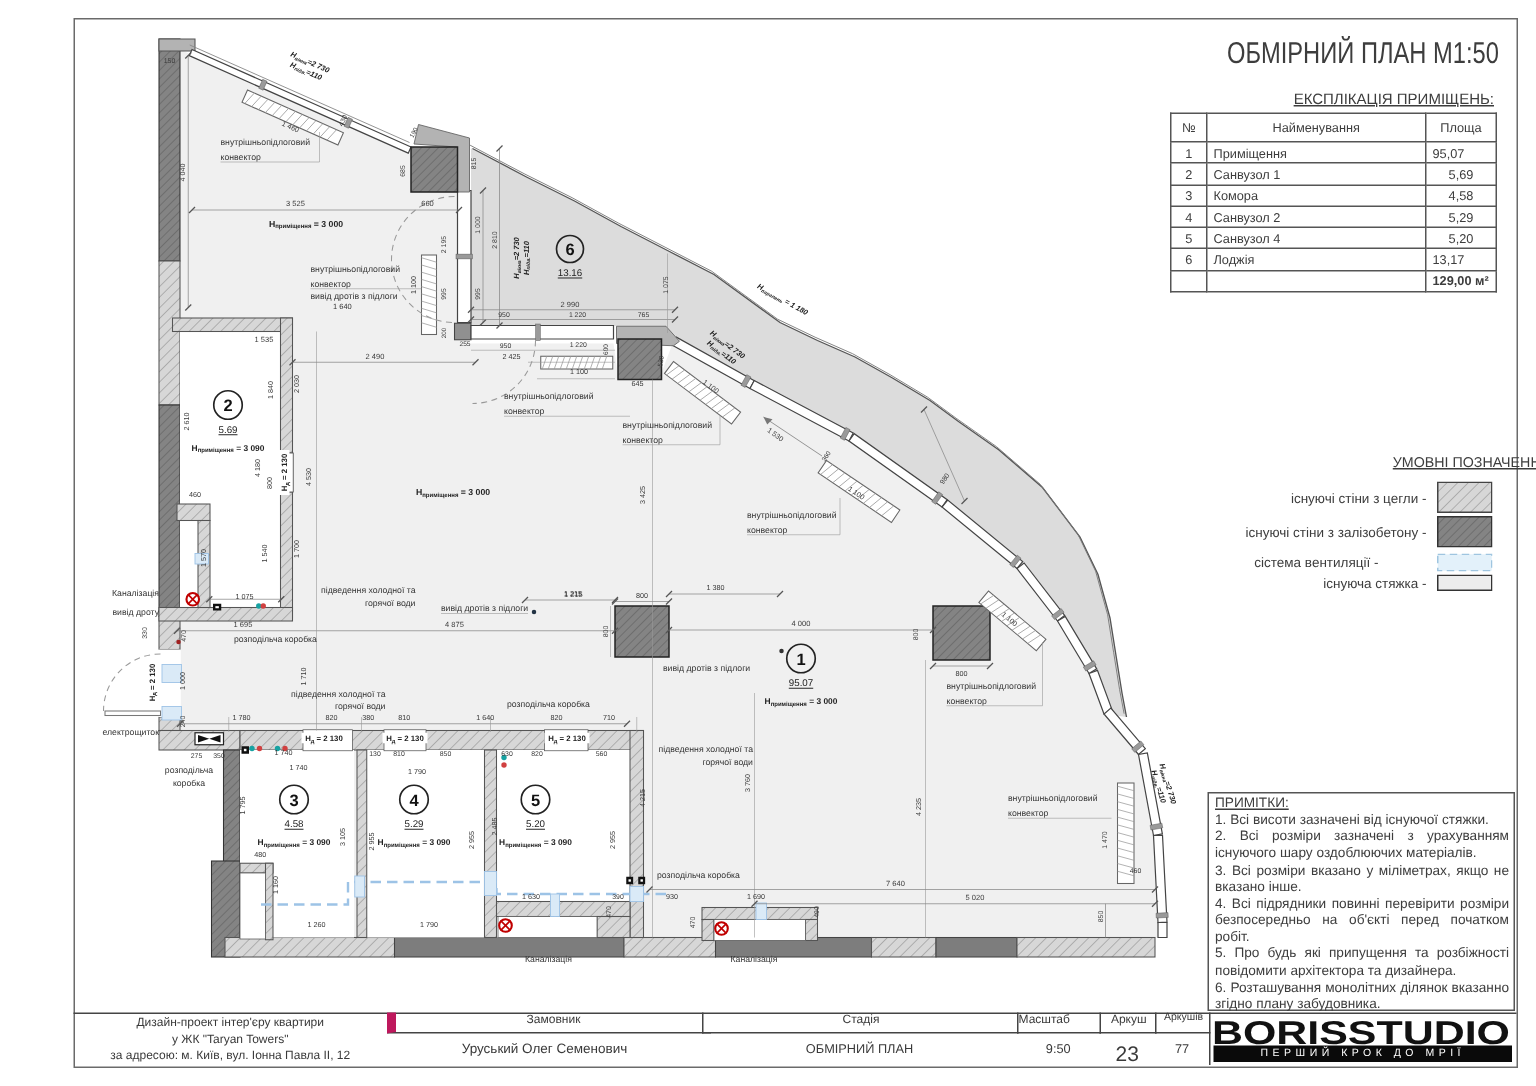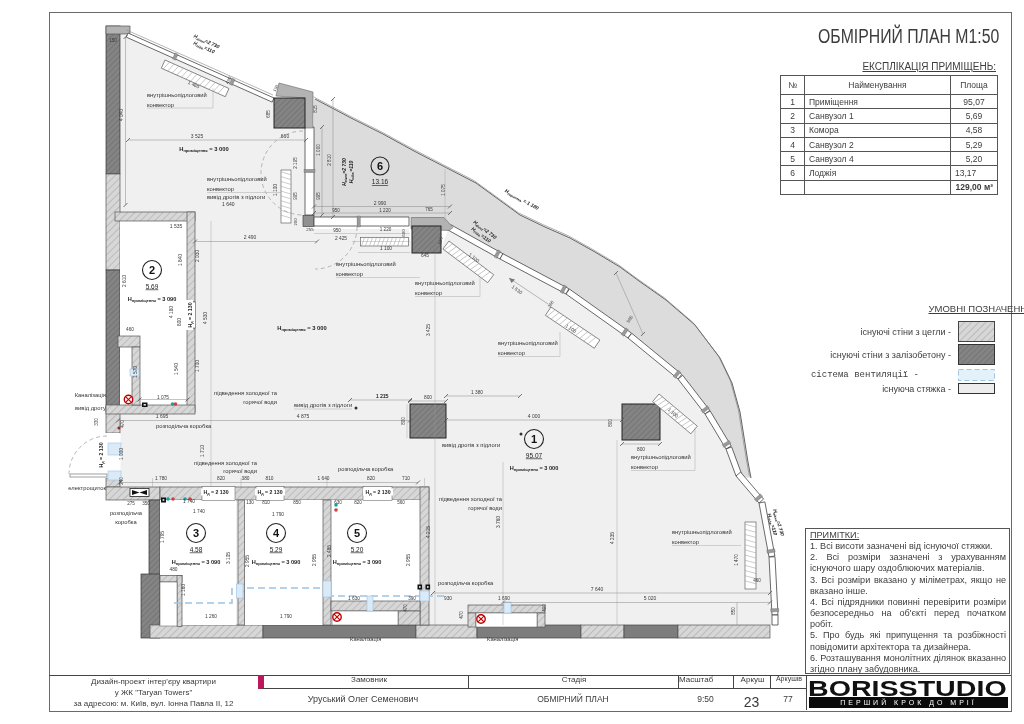--- a/index.html
+++ b/index.html
@@ -692,21 +692,21 @@
 <table id="exptab" class="exp abs" cellspacing="0">
 <tbody>
       <tr class="hdr">
         <td style="width:15px">№</td>
         <td style="width:137px">Найменування</td>
         <td style="width:38px">Площа</td>
       </tr>
 <tr>
         <td style="text-align:center">1</td>
         <td>Приміщення</td>
-        <td style="text-align:center">95,07</td>
+        <td style="">95,07</td>
       </tr>
 <tr>
         <td style="text-align:center">2</td>
         <td>Санвузол 1</td>
         <td style="text-align:center">5,69</td>
       </tr>
 <tr>
         <td style="text-align:center">3</td>
         <td>Комора</td>
         <td style="text-align:center">4,58</td>
@@ -722,38 +722,38 @@
         <td style="text-align:center">5,20</td>
       </tr>
 <tr>
         <td style="text-align:center">6</td>
         <td>Лоджія</td>
         <td style="">13,17</td>
       </tr>
 <tr>
         <td></td>
         <td></td>
-        <td style="text-align:right;font-weight:bold;white-space:nowrap">129,00 м²</td>
+        <td style="text-align:left;font-weight:bold;white-space:nowrap">129,00 м²</td>
       </tr>
 </tbody>
   </table>
 
 <div id="legendhdr" class="abs">УМОВНІ ПОЗНАЧЕННЯ</div>
 
 <div class="abs legrow" style="left:790px;top:327px;width:161px;">існуючі стіни з цегли -</div>
 <svg class="abs" style="left:958px;top:321px" width="37" height="21">
     <rect x="0.5" y="0.5" width="36" height="20" fill="url(#hb)" stroke="#444"></rect>
   </svg>
 
 <div class="abs legrow" style="left:790px;top:350px;width:161px;">існуючі стіни з залізобетону -</div>
 <svg class="abs" style="left:958px;top:344px" width="37" height="21">
     <rect x="0.5" y="0.5" width="36" height="20" fill="url(#hc)" stroke="#333"></rect>
   </svg>
 
-<div class="abs legrow" style="left:758px;top:370px;width:161px;font-family:Liberation Mono, monospace;">сістема вентиляції -</div>
+<div class="abs legrow" style="left:758px;top:370px;width:161px;">сістема вентиляції -</div>
 <svg class="abs" style="left:958px;top:369px" width="37" height="12">
     <rect x="0.5" y="0.5" width="36" height="11" fill="#e3f1fa" stroke="#9fc5e0" stroke-dasharray="5 3"></rect>
   </svg>
 
 <div class="abs legrow" style="left:790px;top:384px;width:161px;">існуюча стяжка -</div>
 <svg class="abs" style="left:958px;top:383px" width="37" height="11">
     <rect x="0.5" y="0.5" width="36" height="10" fill="#ededed" stroke="#333"></rect>
   </svg>
 
 <div id="notes" class="abs"><span class="u">ПРИМІТКИ:</span><br>1. Всі висоти зазначені від існуючої стяжки.<br>2. Всі розміри зазначені з урахуванням існуючого шару оздоблюючих матеріалів.<br>3. Всі розміри вказано у міліметрах, якщо не вказано інше.<br>4. Всі підрядники повинні перевірити розміри безпосередньо на об'єкті перед початком робіт.<br>5. Про будь які припущення та розбіжності повідомити архітектора та дизайнера.<br>6. Розташування монолітних ділянок вказанно згідно плану забудовника.</div>

